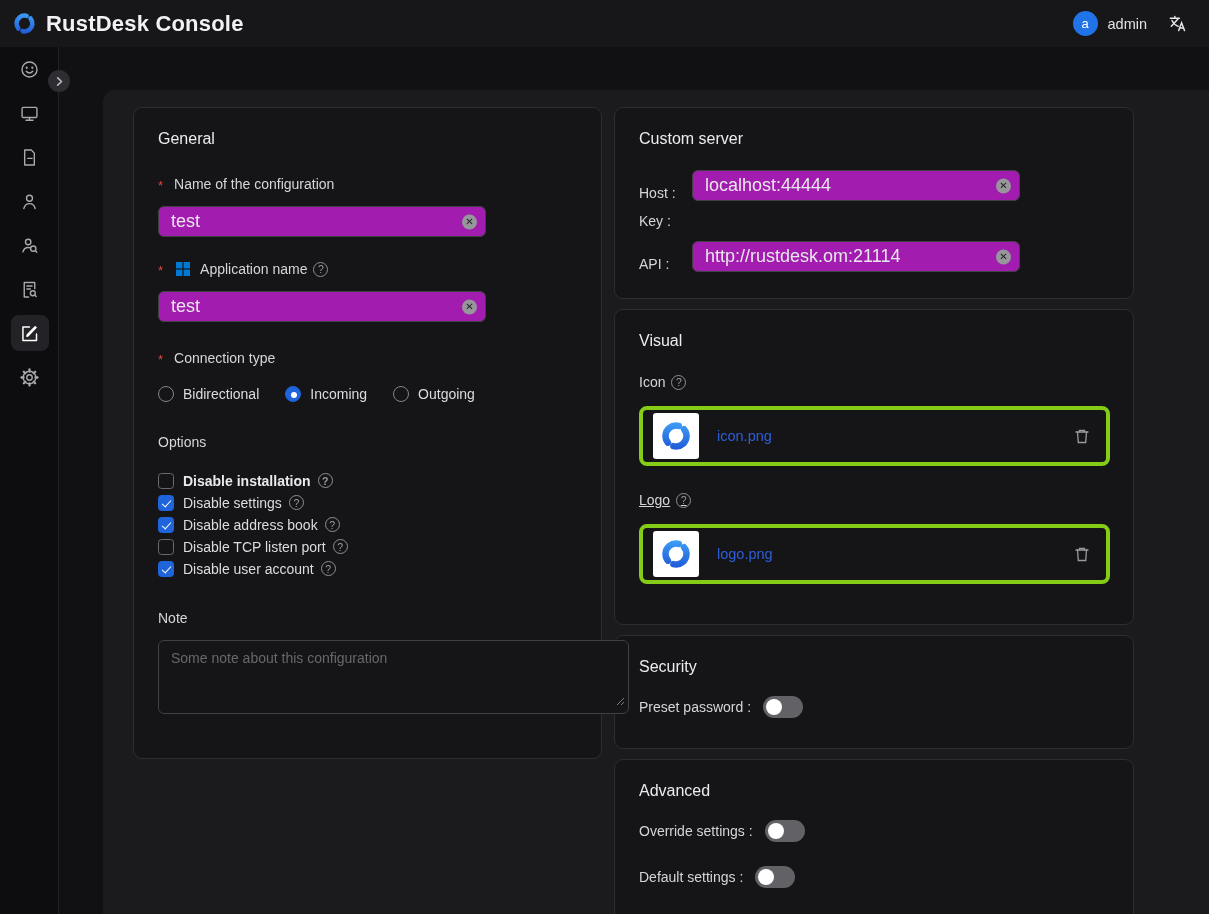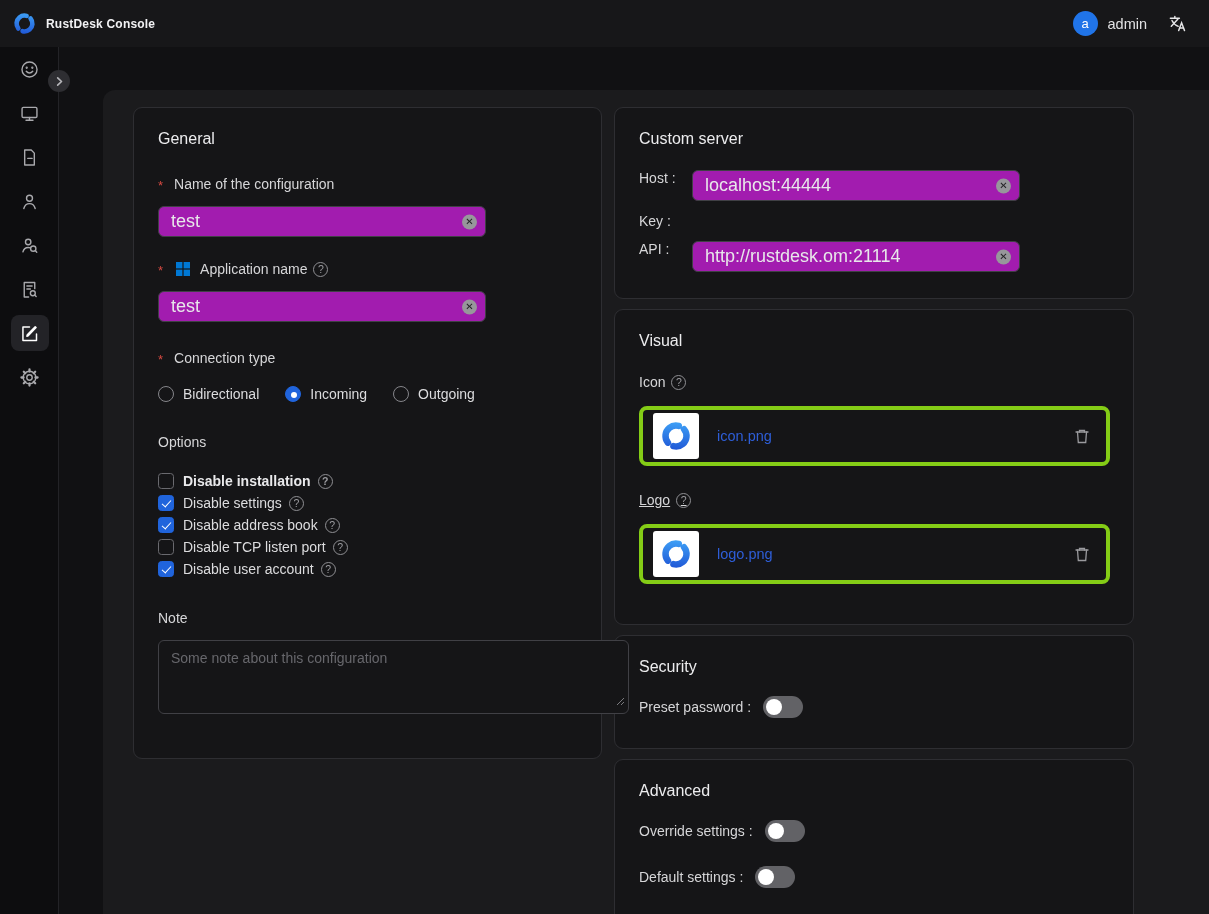--- a/index.html
+++ b/index.html
@@ -10,21 +10,21 @@
     color:#e8e8ea;
     position:relative;
   }
   
   .topbar {
     position:absolute; left:0; top:0; width:1209px; height:47px;
     background:#171719; display:flex; align-items:center; padding:0 20px 0 12px;
     z-index:10;
   }
   .brand { display:flex; align-items:center; gap:9px; }
-  .brand-title { font-size:12px; font-weight:700; color:#f2f2f4; letter-spacing:.2px; }
+  .brand-title { font-size:22px; font-weight:700; color:#f2f2f4; letter-spacing:.2px; }
   .topbar-right { margin-left:auto; display:flex; align-items:center; gap:18px; }
   .user-chip { display:flex; align-items:center; gap:10px; cursor:pointer; }
   .avatar {
     width:25px; height:25px; border-radius:50%; background:#2074e8;
     display:flex; align-items:center; justify-content:center;
     font-size:13px; color:#fff;
   }
   .username { font-size:14.5px; color:#e2e2e4; }
   .lang-btn { width:24px; height:24px; display:flex; align-items:center; justify-content:center; cursor:pointer; }
 
@@ -103,33 +103,33 @@
   .check-row .box {
     width:16px; height:16px; border-radius:3.5px; border:1.5px solid #6a6a6f;
     background:transparent; flex:none; position:relative;
   }
   .check-row.checked .box { background:#2064dc; border-color:#2064dc; }
   .check-row.checked .box::after {
     content:""; position:absolute; left:4.5px; top:1.5px; width:4px; height:8px;
     border:solid #fff; border-width:0 1.8px 1.8px 0; transform:rotate(42deg);
   }
   .check-row.bold .cb-label { font-weight:700; color:#e9e9eb; }
-  .cb-label { display:inline-flex; align-items:center; gap:7px; }
+  .cb-label { display:inline-flex; gap:7px; }
 
   textarea.note {
     width:471px; height:74px; background:#151517; border:1px solid #404045;
     border-radius:6px; color:#e8e8ea; font-size:14px; padding:9px 12px;
     font-family:"Liberation Sans", sans-serif; resize:none; outline:none;
   }
   textarea.note::placeholder { color:#67676c; }
   .ta-wrap { position:relative; width:471px; }
   .ta-handle { position:absolute; right:4px; bottom:8px; pointer-events:none; }
 
   
-  .srv-row { display:flex; align-items:flex-start; margin-top:14px; }
+  .srv-row { display:flex; align-items:flex-end; margin-top:14px; }
   .srv-label { width:53px; font-size:14px; color:#d6d6d8; flex:none; }
   .key-chip {
     background:#28282c; border-radius:4px; padding:3px 7px;
     font-family:"DejaVu Sans Mono", monospace; font-size:12px; color:#f0f0f2;
     display:inline-flex; align-items:center; gap:6px; letter-spacing:0;
     white-space:nowrap;
   }
   .copy-btn { cursor:pointer; display:inline-flex; }
 
   

